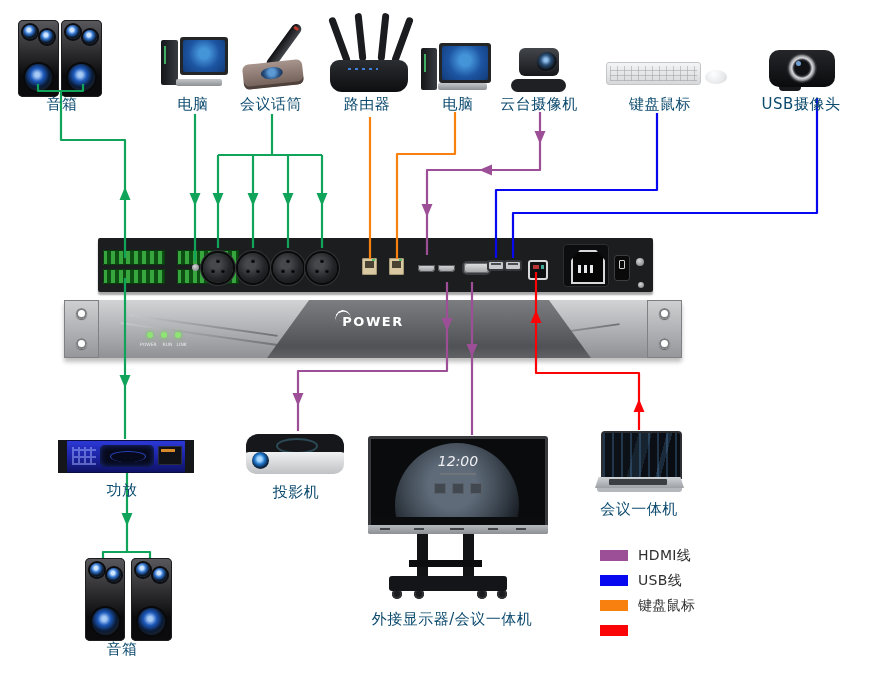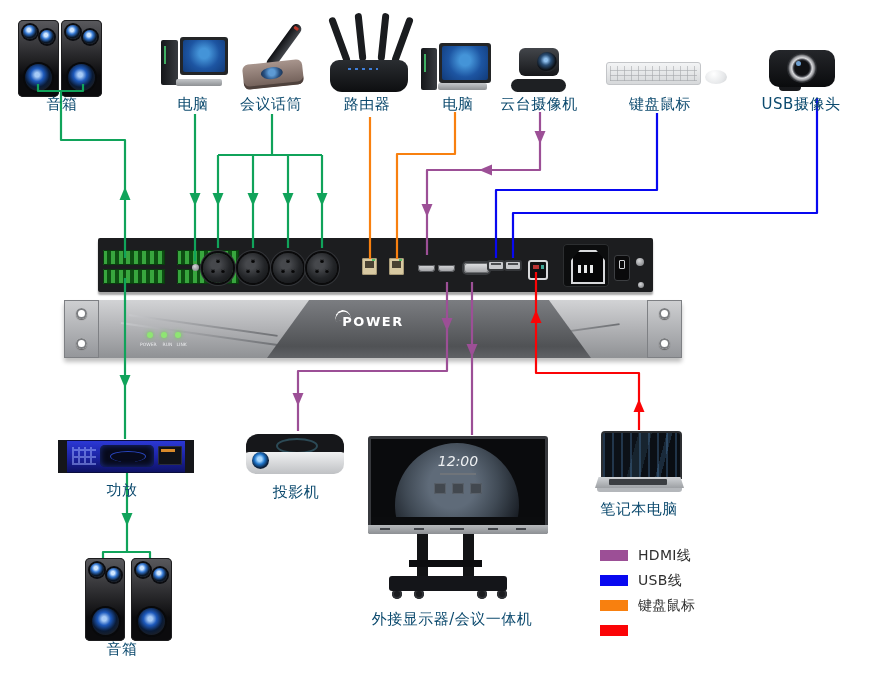--- a/index.html
+++ b/index.html
@@ -405,21 +405,21 @@
         <i style="left:148px;"></i>
     </div>
   </div>
   <div class="lbl" style="left:452px;top:610px;">外接显示器/会议一体机</div>
 
   <div class="lap-scr"></div>
   <div class="lap-base">
       <i></i>
     </div>
   <div class="lap-lip"></div>
-  <div class="lbl" style="left:639px;top:500px;">笔记本电脑</div>
+  <div class="lbl" style="left:639px;top:500px;">会议一体机</div>
 
   <div id="legend">
     <div class="lg-row">
       <div class="lg-sw" style="background: rgb(156, 79, 150);"></div>
       <div class="lg-tx">HDMI线</div>
     </div>
     <div class="lg-row">
       <div class="lg-sw" style="background: rgb(8, 8, 240);"></div>
       <div class="lg-tx">USB线</div>
     </div>

